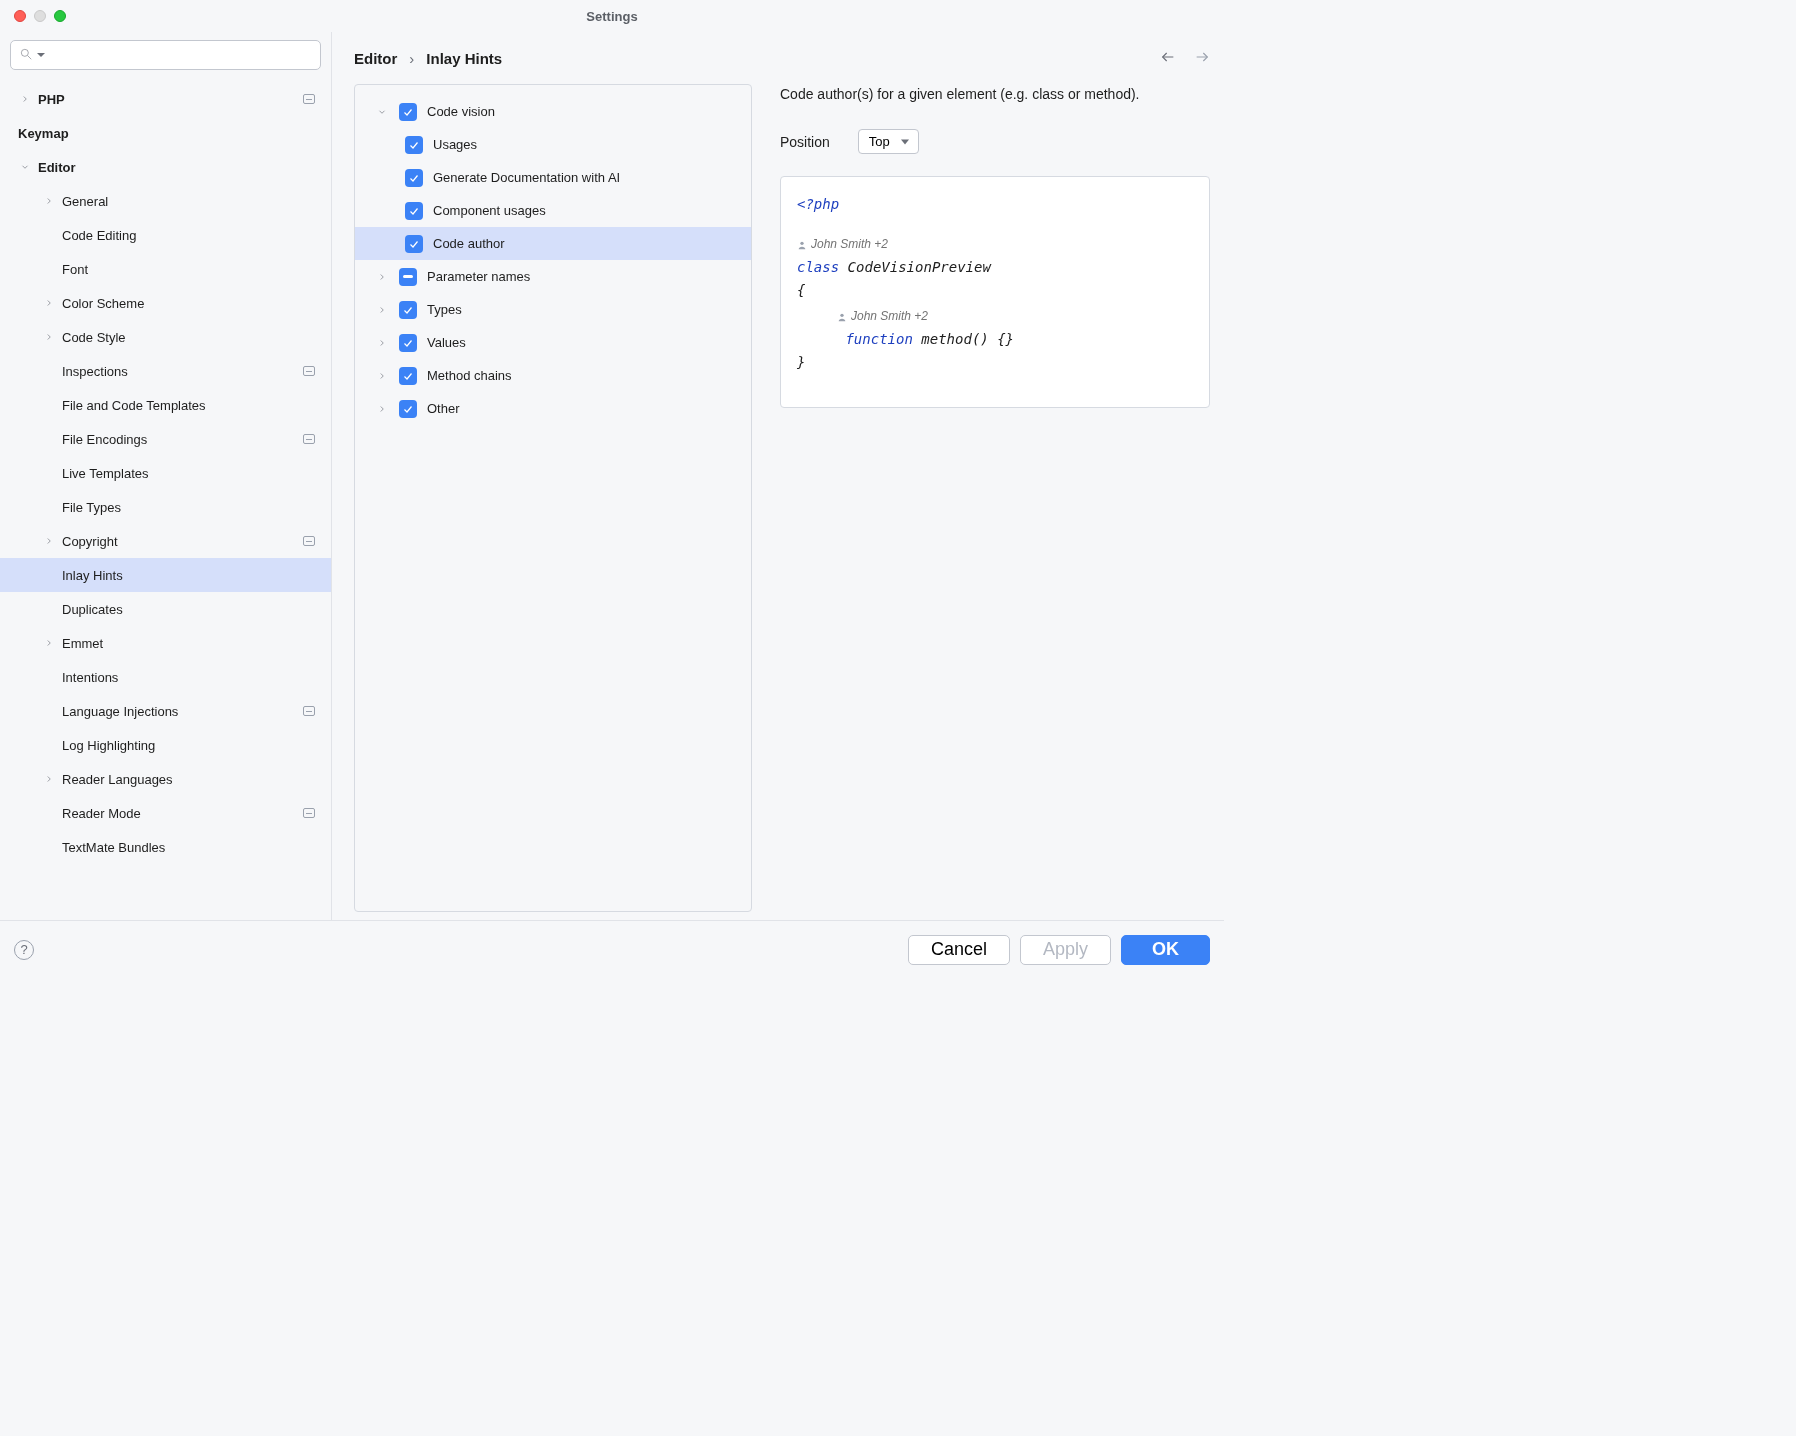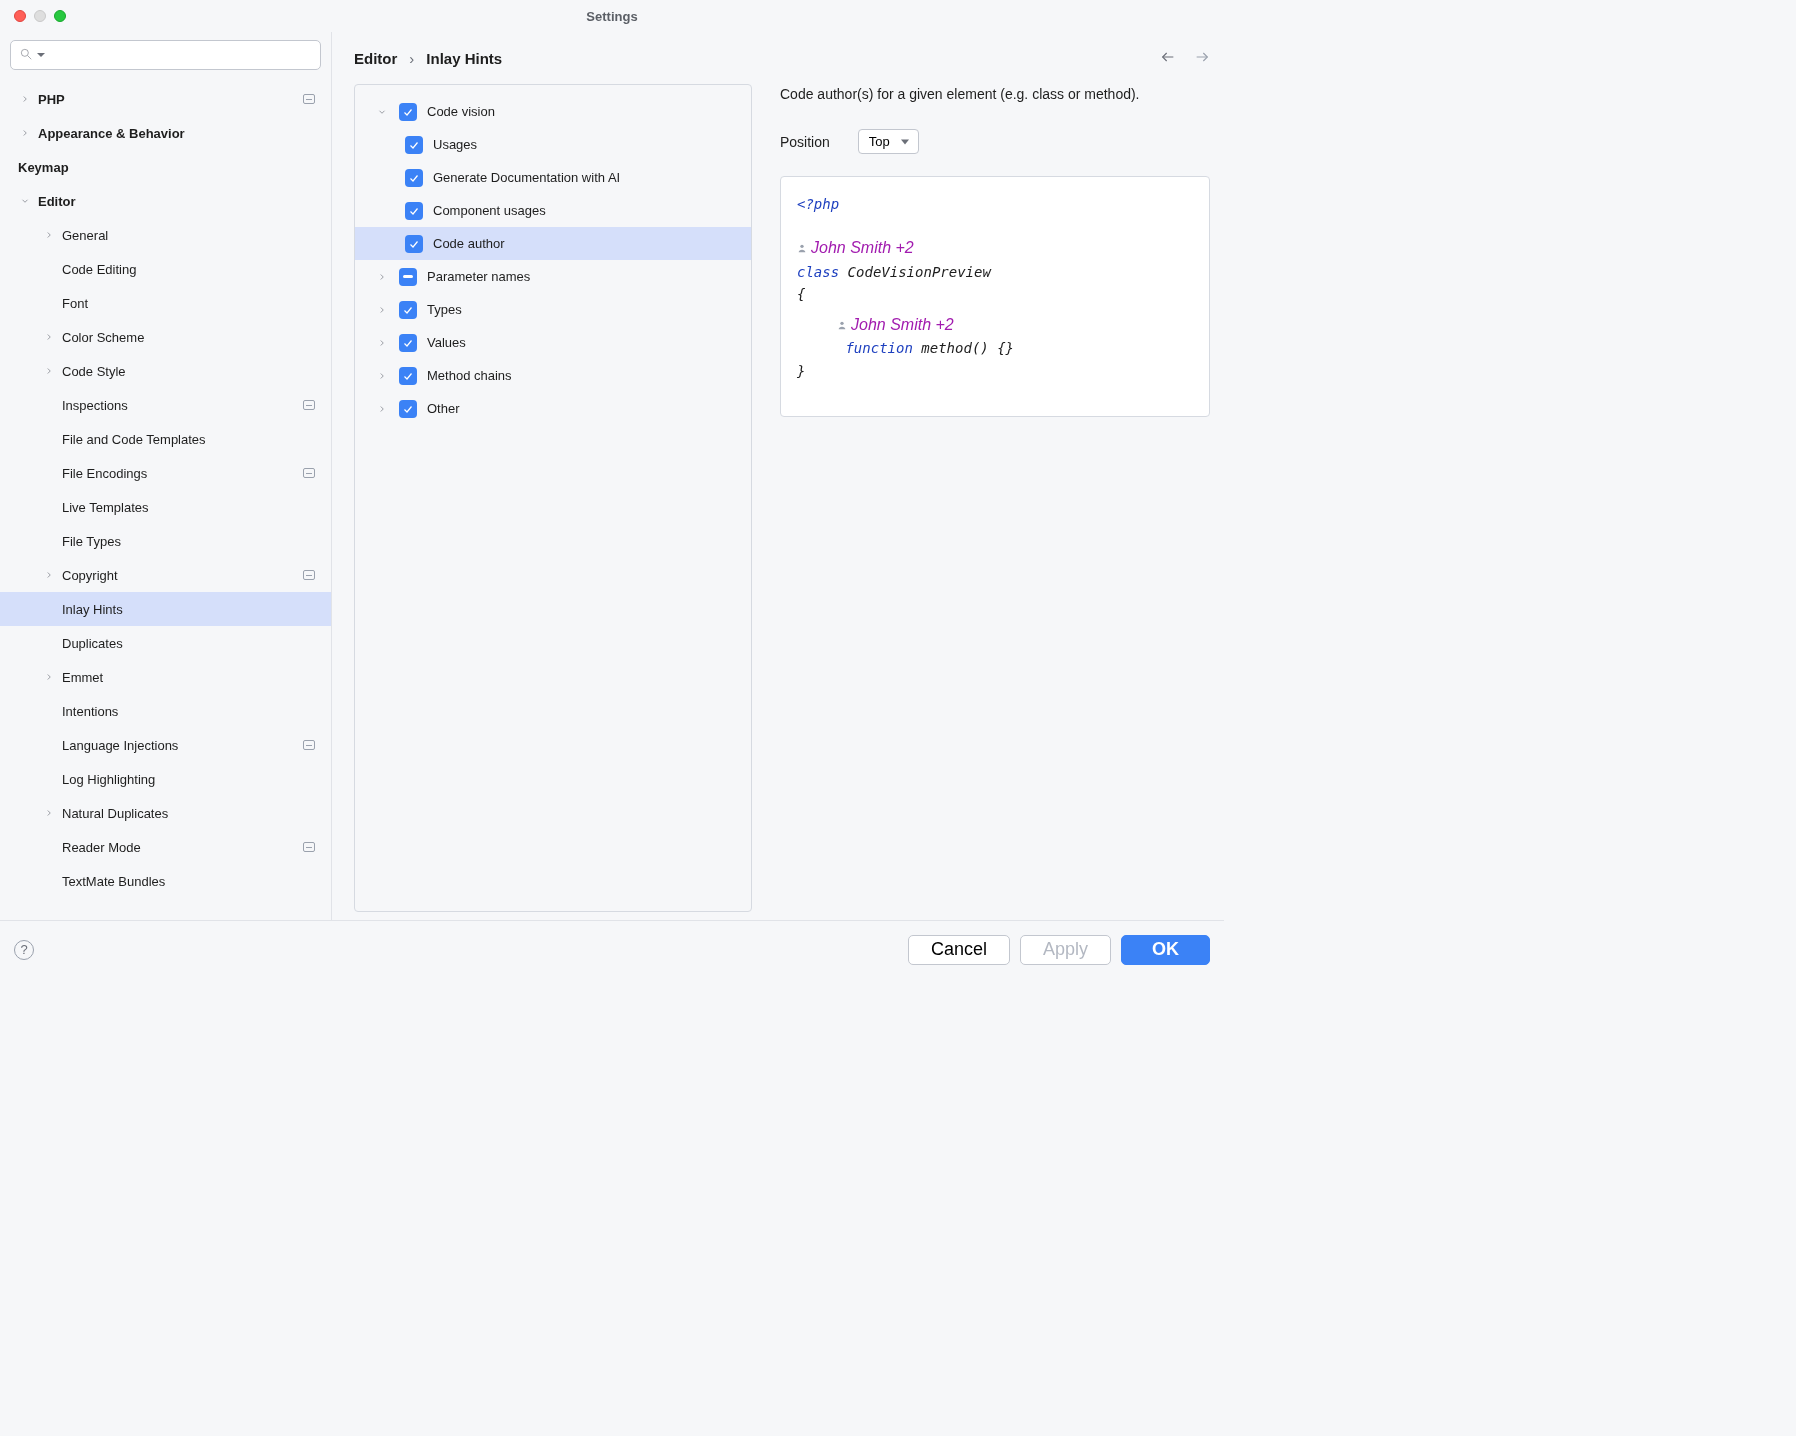--- a/index.html
+++ b/index.html
@@ -68,21 +68,21 @@
   .right-pane { flex: 1 1 auto; display: flex; flex-direction: column; }
   .desc { font-size: 14px; color: #1e1e1e; line-height: 1.5; }
   .row { display: flex; align-items: center; gap: 28px; margin-top: 24px; }
   .row label { font-size: 14px; }
   select.combobox { font-size: 13px; padding: 4px 28px 4px 10px; border: 1px solid #c3c7cf; border-radius: 4px; background: #fff; appearance: none; position: relative; }
   .combo-wrap { position: relative; }
   .combo-wrap::after { content: ""; position: absolute; right: 10px; top: 50%; transform: translateY(-50%); border-left: 4px solid transparent; border-right: 4px solid transparent; border-top: 5px solid #6b6f78; pointer-events: none; }
   .preview { margin-top: 22px; border: 1px solid #d6dae1; border-radius: 4px; background: #fff; padding: 16px 16px 34px 16px; font-family: ui-monospace, SFMono-Regular, Menlo, monospace; font-size: 14px; line-height: 1.6; font-style: italic; }
   .preview .kw1 { color: #1d3fbf; }  
   .preview .name1 { color: #1e1e1e; }
-  .preview .hint { color: #a21caf; font-family: -apple-system, sans-serif; font-size: 16px; display: inline-flex; align-items: center; gap: 4px; margin: 6px 0 0 0; }
+  .preview .hint { color: #737373; font-family: -apple-system, sans-serif; font-size: 12px; display: inline-flex; align-items: center; gap: 4px; margin: 6px 0 0 0; }
   .preview .hint svg { width: 10px; height: 10px; fill: #9aa1ad; }
   .preview .indent1 { display: inline-block; width: 40px; }
   
   .footer { height: 58px; border-top: 1px solid #e1e3e8; display: flex; align-items: center; padding: 0 14px; gap: 10px; background: #f6f7f9; }
   .footer .help { width: 20px; height: 20px; border: 1.3px solid #9aa1ad; border-radius: 50%; display: flex; align-items: center; justify-content: center; color: #6b6f78; font-size: 13px; }
   .footer .spacer { flex: 1 1 auto; }
   .btn { height: 30px; padding: 0 22px; border-radius: 5px; border: 1px solid #c3c7cf; background: #fff; font-size: 18px; cursor: pointer; }
   .btn.disabled { color: #b3b8c2; }
   .btn.primary { background: #3b82f6; border-color: #3b82f6; color: #fff; font-weight: 600; padding: 0 30px; }
 </style>
@@ -119,28 +119,20 @@
           <div class="tree-item level1 bold">
             <span class="expander">
               <svg viewBox="0 0 24 24">
                 <polyline points="9,6 15,12 9,18"></polyline>
               </svg>
             </span>
             <span class="label">PHP</span>
             <span class="badge"></span>
           </div>
           <div class="tree-item level1 bold">
-            <span class="expander">
-              <svg viewBox="0 0 24 24">
-                <polyline points="9,6 15,12 9,18"></polyline>
-              </svg>
-            </span>
-            <span class="label">Appearance &amp; Behavior</span>
-          </div>
-          <div class="tree-item level1 bold">
             <span class="label">Keymap</span>
           </div>
           <div class="tree-item level1 bold">
             <span class="expander">
               <svg viewBox="0 0 24 24">
                 <polyline points="6,9 12,15 18,9"></polyline>
               </svg>
             </span>
             <span class="label">Editor</span>
           </div>
@@ -223,21 +215,21 @@
           </div>
           <div class="tree-item level2 no-expander">
             <span class="label">Log Highlighting</span>
           </div>
           <div class="tree-item level2">
             <span class="expander">
               <svg viewBox="0 0 24 24">
                 <polyline points="9,6 15,12 9,18"></polyline>
               </svg>
             </span>
-            <span class="label">Natural Duplicates</span>
+            <span class="label">Reader Languages</span>
           </div>
           <div class="tree-item level2 no-expander">
             <span class="label">Reader Mode</span>
             <span class="badge"></span>
           </div>
           <div class="tree-item level2 no-expander">
             <span class="label">TextMate Bundles</span>
           </div>
         </div>
     </div>

